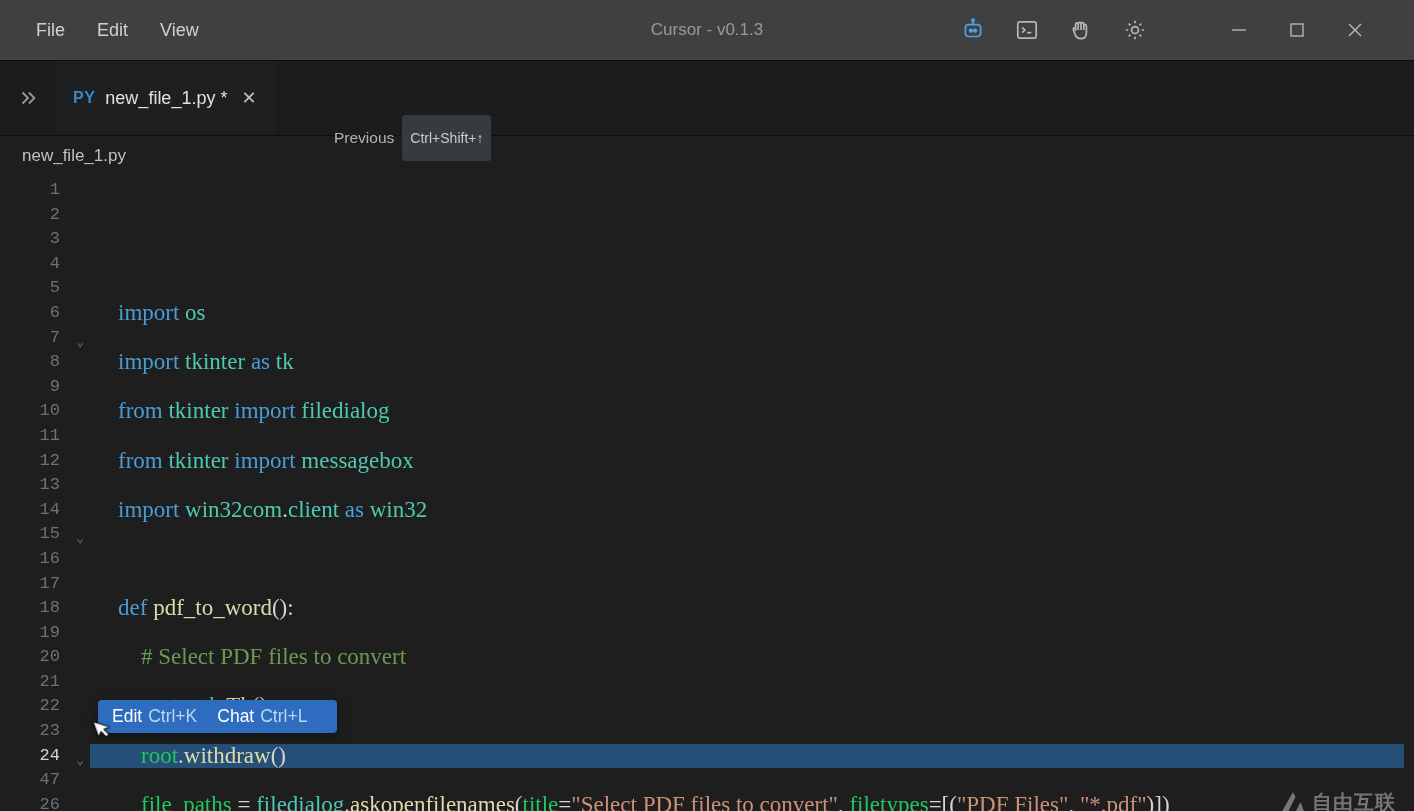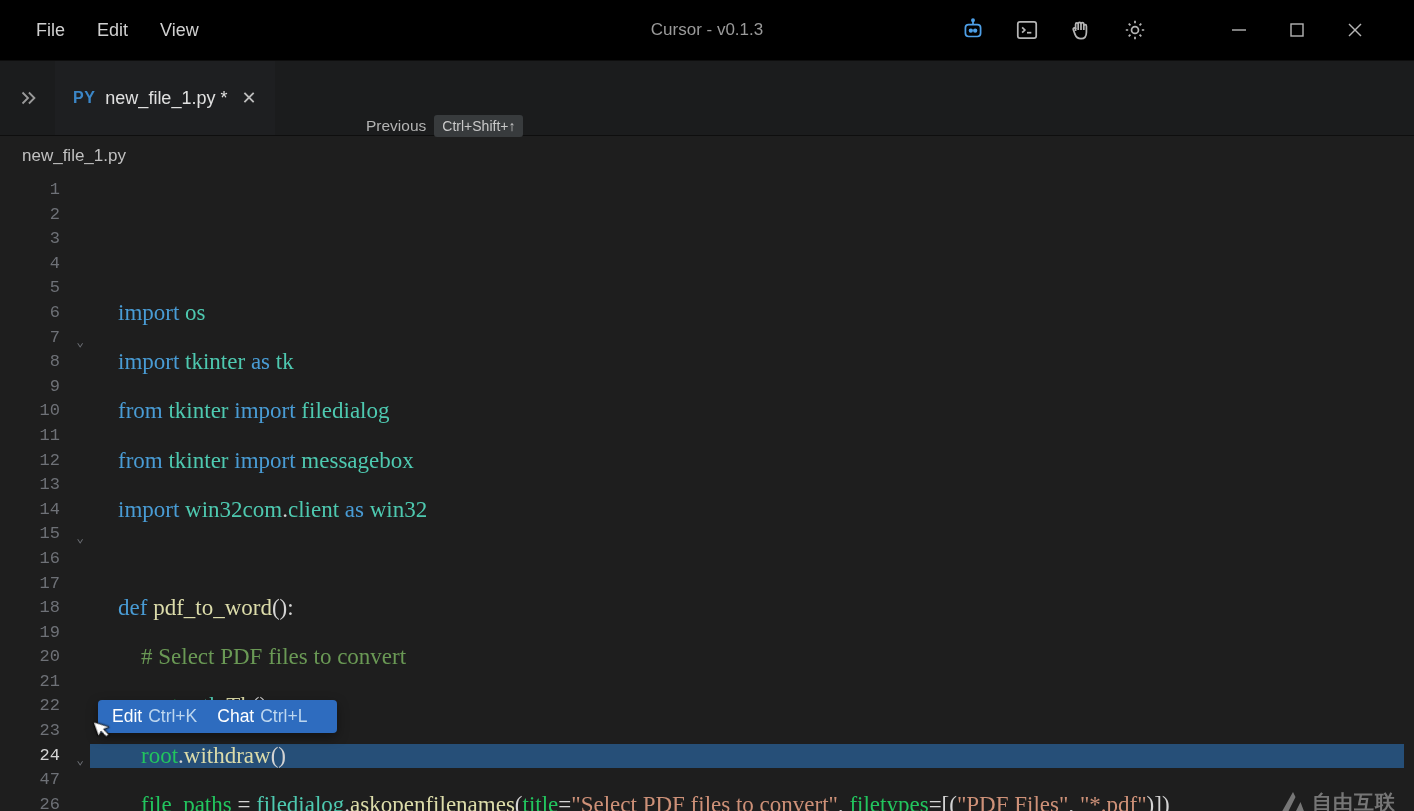--- a/index.html
+++ b/index.html
@@ -1,17 +1,17 @@
 <!DOCTYPE html>
 <html><head>
 <meta charset="utf-8">
 <style>
   * { margin: 0; padding: 0; box-sizing: border-box; }
   html, body { width: 1414px; height: 811px; overflow: hidden; font-family: "Segoe UI", Arial, sans-serif; background: #1e1e1e; color: #cccccc; }
-  .titlebar { height: 60px; background: #000000; display: flex; align-items: center; position: relative; }
+  .titlebar { height: 60px; background: #404040; display: flex; align-items: center; position: relative; }
   .menu { display: flex; gap: 0; padding-left: 20px; }
   .menu-item { padding: 6px 16px; font-size: 18px; color: #d0d0d0; cursor: pointer; }
   .title-center { position: absolute; left: 0; right: 0; text-align: center; font-size: 17px; color: #9a9a9a; pointer-events: none; }
   .title-right { position: absolute; right: 10px; display: flex; align-items: center; gap: 28px; }
   .icon-btn { color: #b5b5b5; cursor: pointer; display:flex; align-items:center; justify-content:center; }
   .icon-btn svg { width: 26px; height: 26px; }
   .win-btn svg { width: 18px; height: 18px; }
   .win-btn { width: 30px; display:flex; justify-content:center; }
 
   .tabbar { height: 76px; background: #1b1c1d; display: flex; align-items: stretch; border-top: 1px solid #0e0e0e; border-bottom: 1px solid #0e0e0e; }
@@ -36,23 +36,23 @@
   .S-id { color:#22c55e; } 
   .S-fn { color:#dcdcaa; } 
   .S-str { color:#ce9178; }
   .S-com { color:#6a9955; }
   .S-pun { color:#d4d4d4; }
 
   .sel-line-bg { position:absolute; left:0; right:10px; height: 24.6px; background:#264f78; z-index: 0; }
   .code-content { position: relative; z-index: 1; }
 
   .chat-popup { position:absolute; left: 330px; top: 115px; width: 750px; z-index: 50; }
-  .chat-head { display:flex; align-items:center; gap: 8px; padding-left: 4px; margin-bottom: 4px; margin-left: 32px; }
+  .chat-head { display:flex; align-items:center; gap: 8px; padding-left: 4px; margin-bottom: 4px; }
   .chat-prev { color:#b3b3b3; font-size: 15.5px; }
-  .chat-short { background:#383b3d; color:#c9c9c9; font-size: 14px; padding: 3px 8px; border-radius: 3px; }
+  .chat-short { background:#383b3d; color:#c9c9c9; font-size: 14px; padding: 15px 8px; border-radius: 3px; }
   .chat-box { background:#3c3f41; height: 66px; border-radius: 4px; display:flex; align-items:center; padding-left: 24px; box-shadow: 0 8px 24px rgba(0,0,0,0.4); }
   .chat-input { background:transparent; border:none; outline:none; color:#d6d6d6; font-size: 19px; width: 100%; border-left: 2px solid #cfcfcf; padding-left: 4px; height: 26px; }
   .chat-input::placeholder { color:#a6a6a6; }
 
   .inline-tooltip { position:absolute; left: 98px; top: 524px; background:#2e6cbf; border-radius: 4px; display:flex; align-items:center; padding: 6px 14px; font-size: 17.5px; z-index: 40; box-shadow: 0 4px 12px rgba(0,0,0,0.4); }
   .tt-act { color:#ffffff; margin-right: 6px; }
   .tt-key { color:#bcd6ef; margin-right: 20px; }
   .cursor-arrow { position:absolute; left: 96px; top: 542px; z-index: 41; color:#ffffff; font-size: 18px; transform: rotate(-20deg); filter: drop-shadow(0 0 1px #000); }
 
   .watermark { position:absolute; right: 18px; bottom: 10px; color:#9c9c9c; font-size: 20px; font-weight:700; letter-spacing: 1px; display:flex; align-items:center; gap:4px; opacity: 0.7; z-index: 30; }

